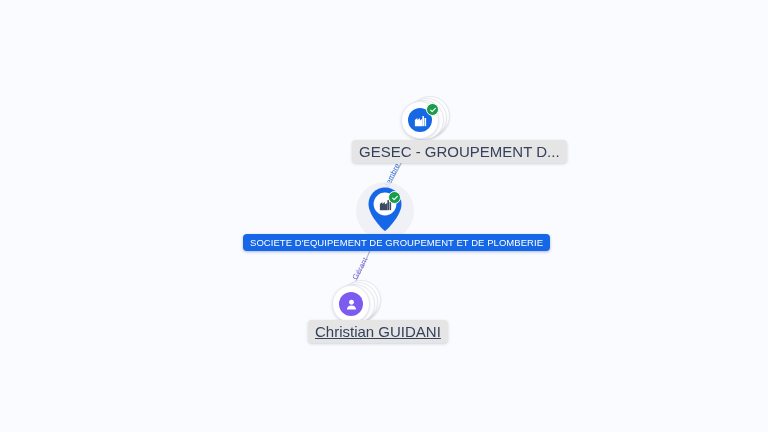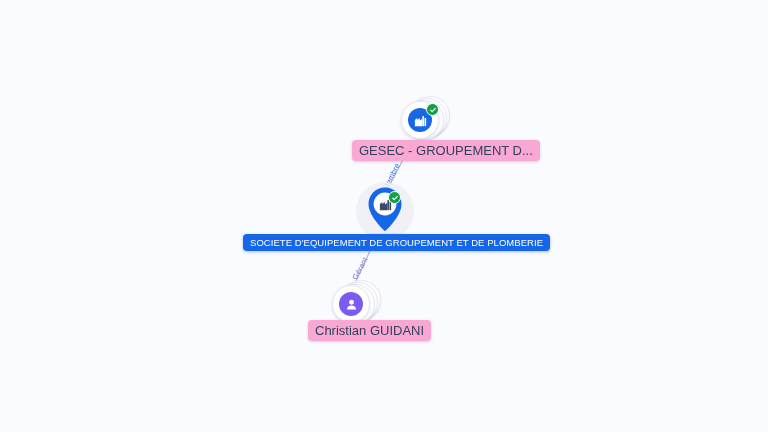--- a/index.html
+++ b/index.html
@@ -75,24 +75,24 @@
     width:13px;height:13px;border-radius:50%;
     background:#1a9d4b;
     border:1.5px solid #ffffff;
     display:flex;align-items:center;justify-content:center;
     box-sizing:border-box;
   }
 
   
   .node-label{
     position:absolute;
-    background:#f9a8d4;
+    background:#e5e5e5;
     border-radius:4px;
     padding:3px 7px;
-    font-size:13px;
+    font-size:15px;
     color:#35415c;
     white-space:nowrap;
     box-shadow:0 1px 3px rgba(40,50,90,.20);
     font-family:"Liberation Sans","DejaVu Sans",sans-serif;
   }
   .node-label.selected{
     background:#1667e8;
     color:#ffffff;
     font-size:9.5px;
     letter-spacing:.05px;
@@ -190,15 +190,15 @@
     <div class="disc" style="left:0;top:0;">
       <div class="inner-circle inner-purple">
         <svg width="15" height="15" viewBox="0 0 24 24">
           <circle cx="12" cy="8.3" r="3.9" fill="#ffffff"></circle>
           <path d="M4.6 20c0-4.1 3.3-6.6 7.4-6.6s7.4 2.5 7.4 6.6z" fill="#ffffff"></path>
         </svg>
       </div>
     </div>
   </div>
 
-  <div class="node-label" style="left:308px;top:320px;">Christian GUIDANI</div>
+  <div class="node-label" style="left:308px;top:320px;text-decoration:underline;">Christian GUIDANI</div>
 
 </div>
 
 </body></html>

